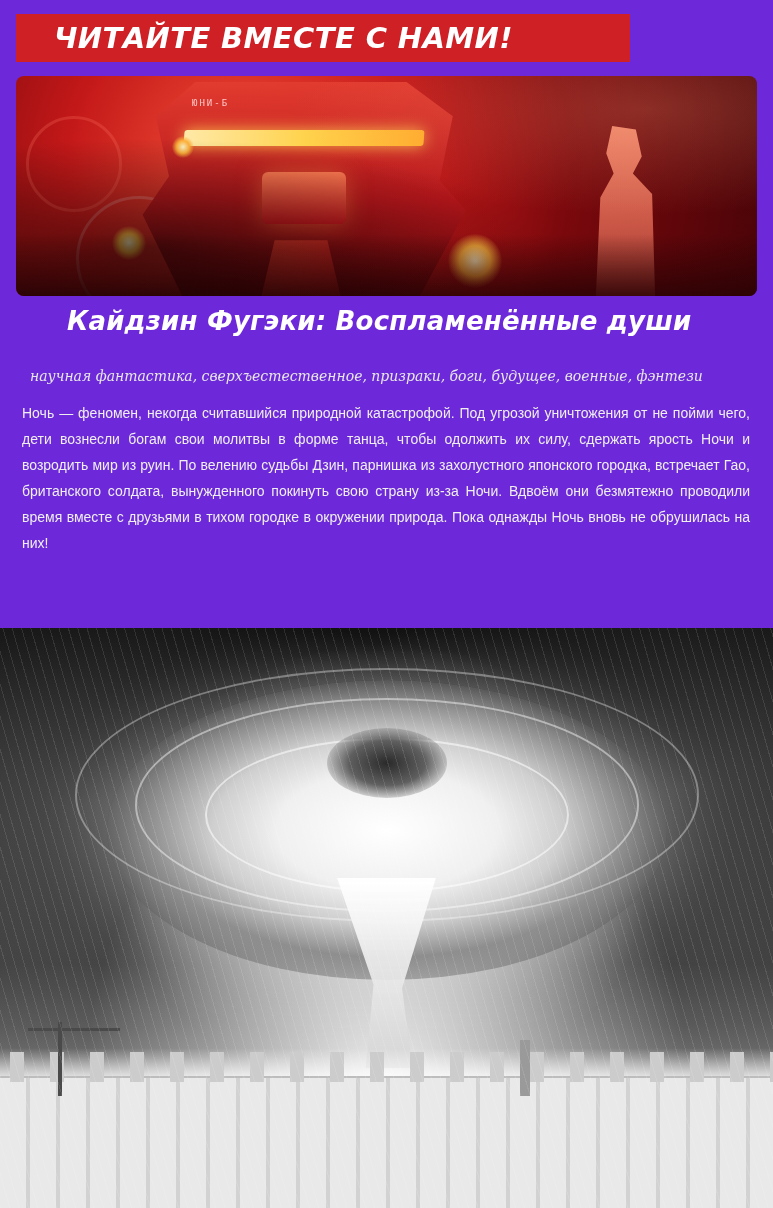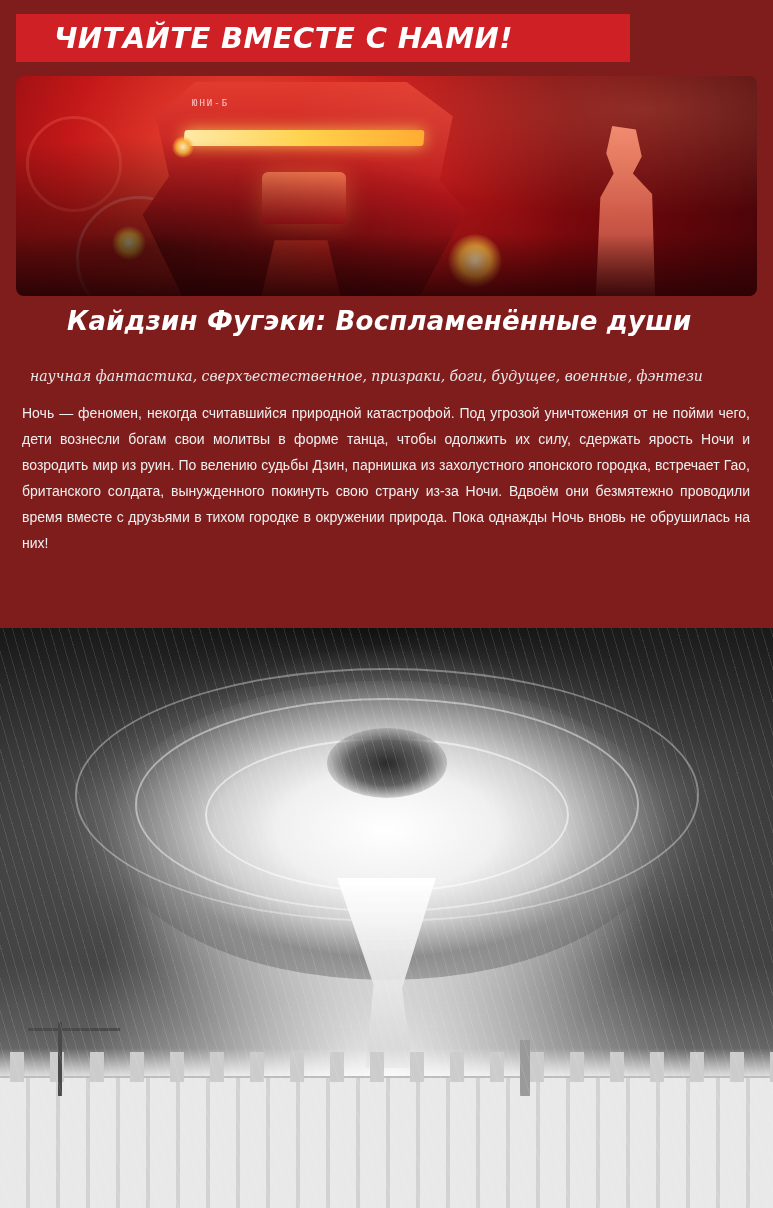--- a/index.html
+++ b/index.html
@@ -12,21 +12,21 @@
     height: 1208px;
     overflow: hidden;
     font-family: "Liberation Sans", sans-serif;
     color: #ffffff;
     position: relative;
   }
   .page {
     width: 773px;
     height: 1208px;
     position: relative;
-    background: #7f1d1d;
+    background: #6d28d9;
     overflow: hidden;
   }
 
   
   .header-banner {
     position: absolute;
     left: 16px;
     top: 14px;
     width: 614px;
     height: 48px;

